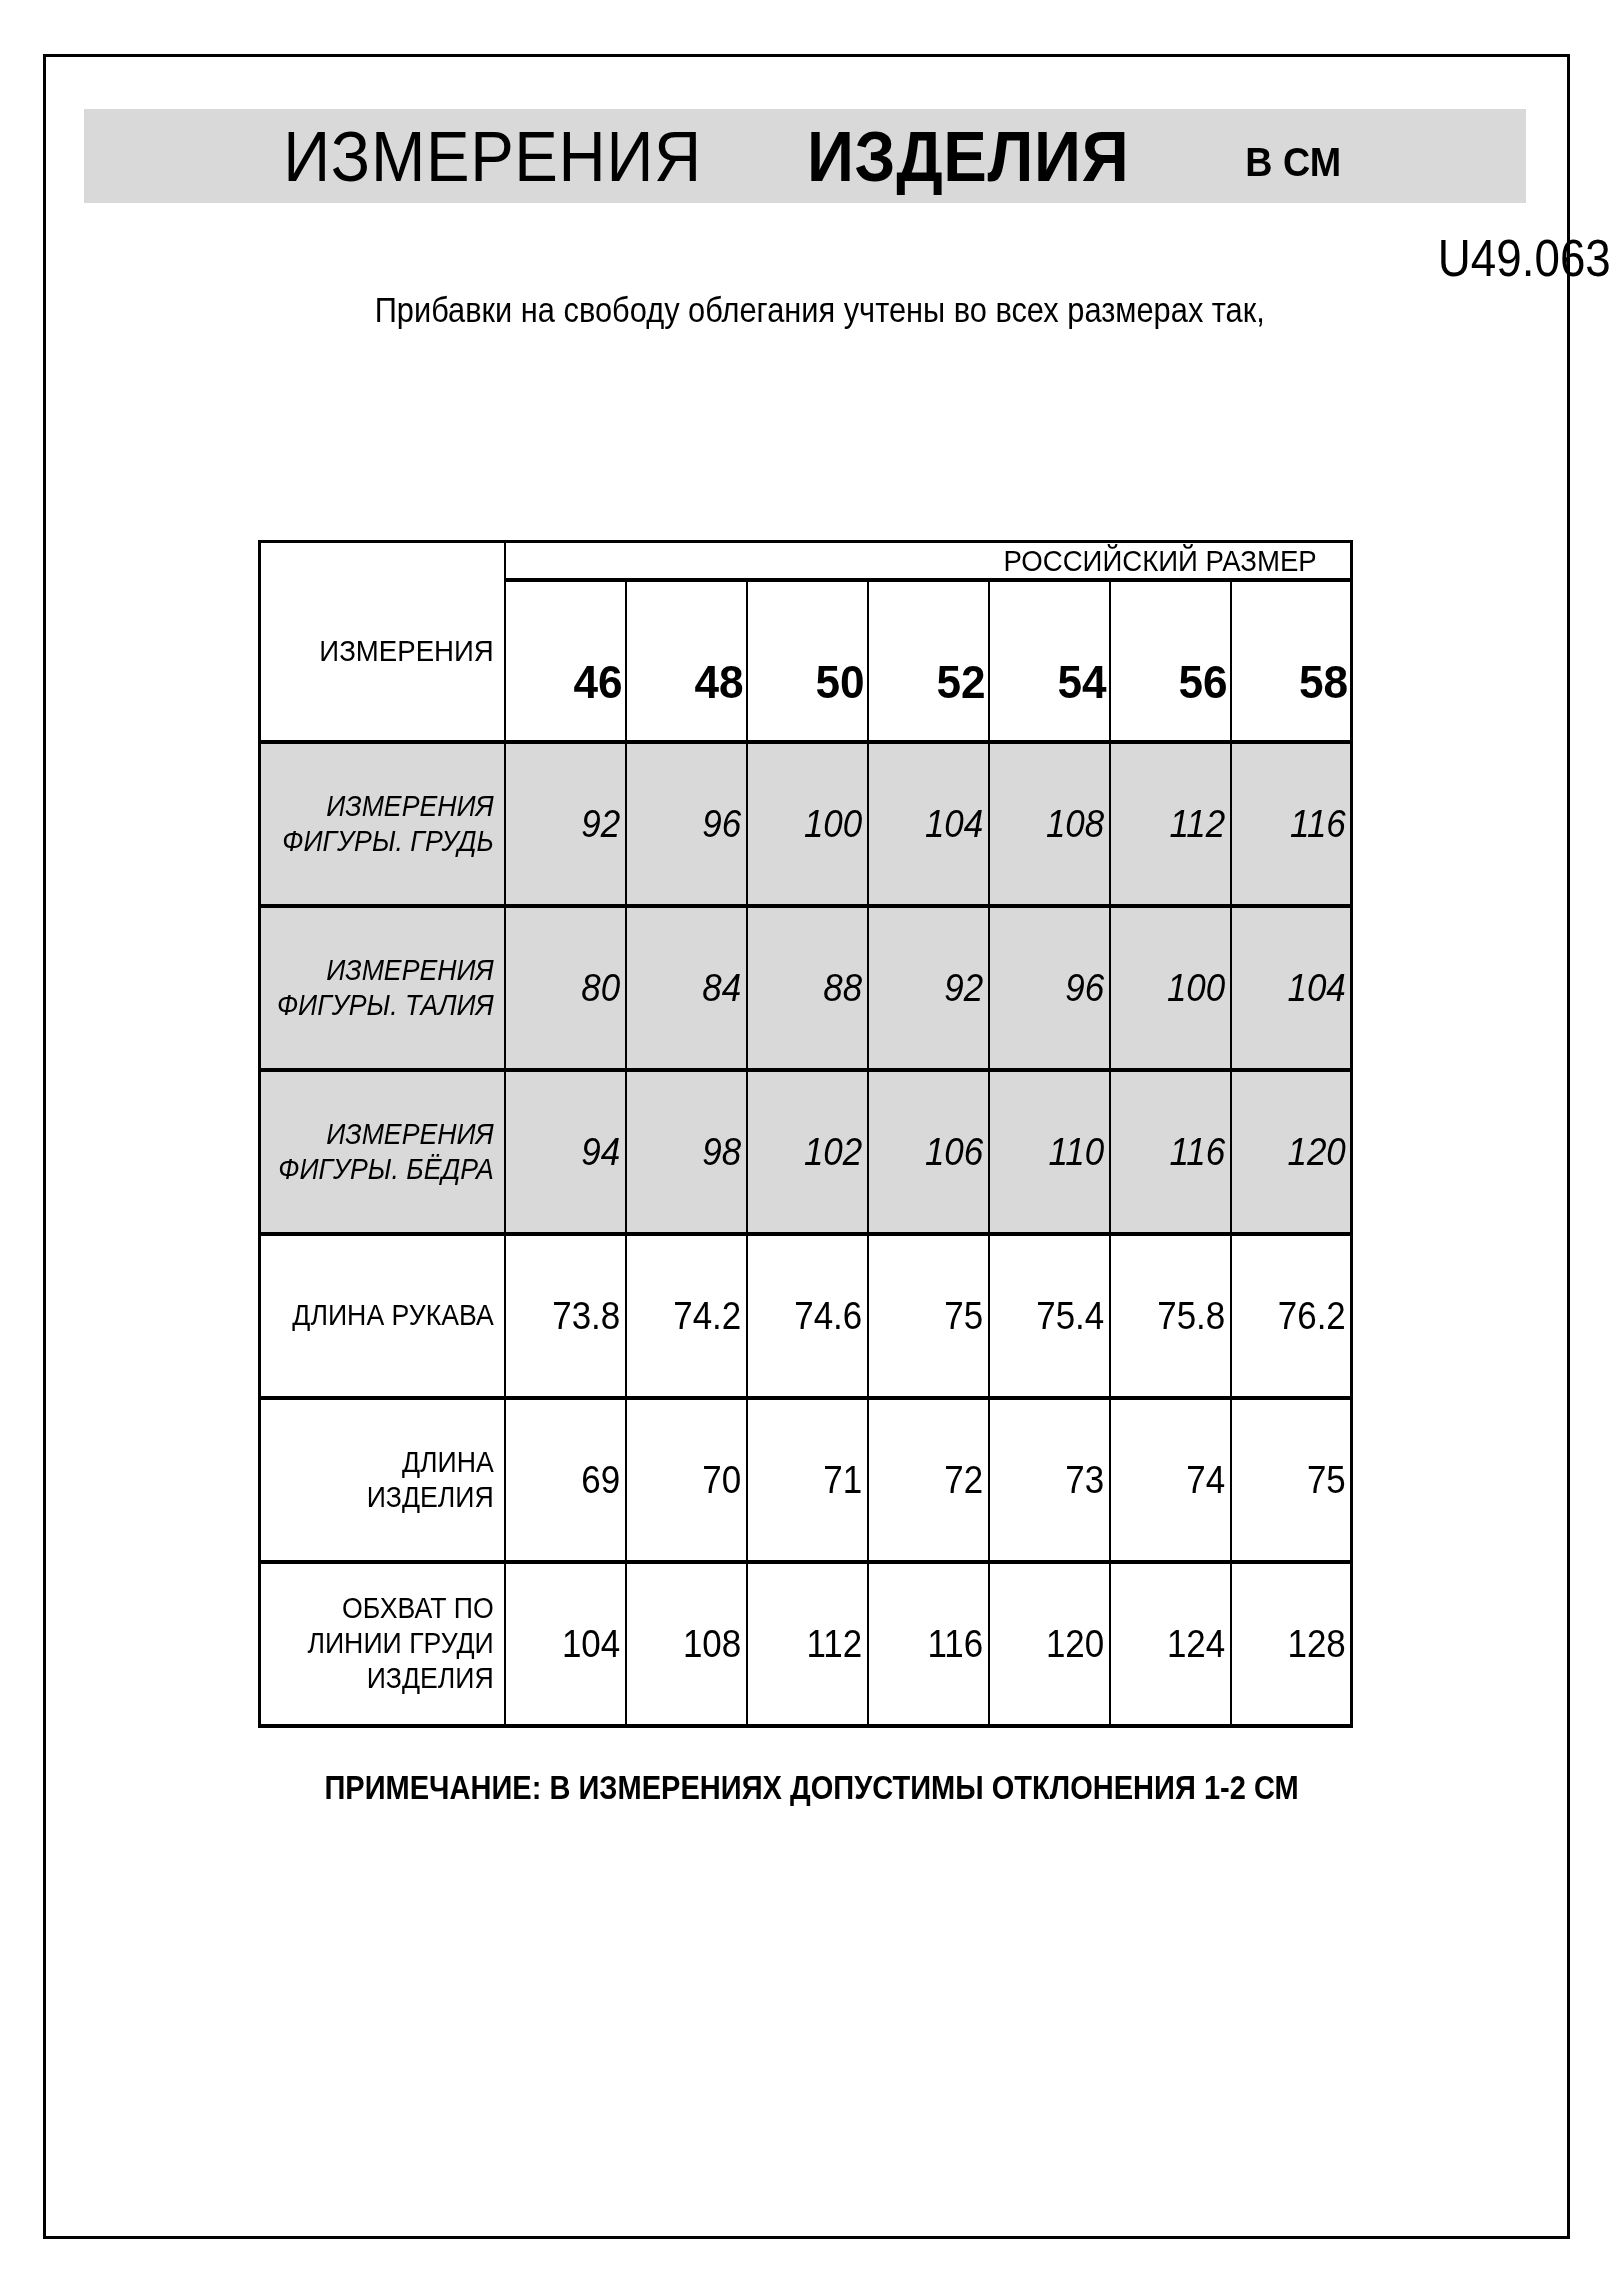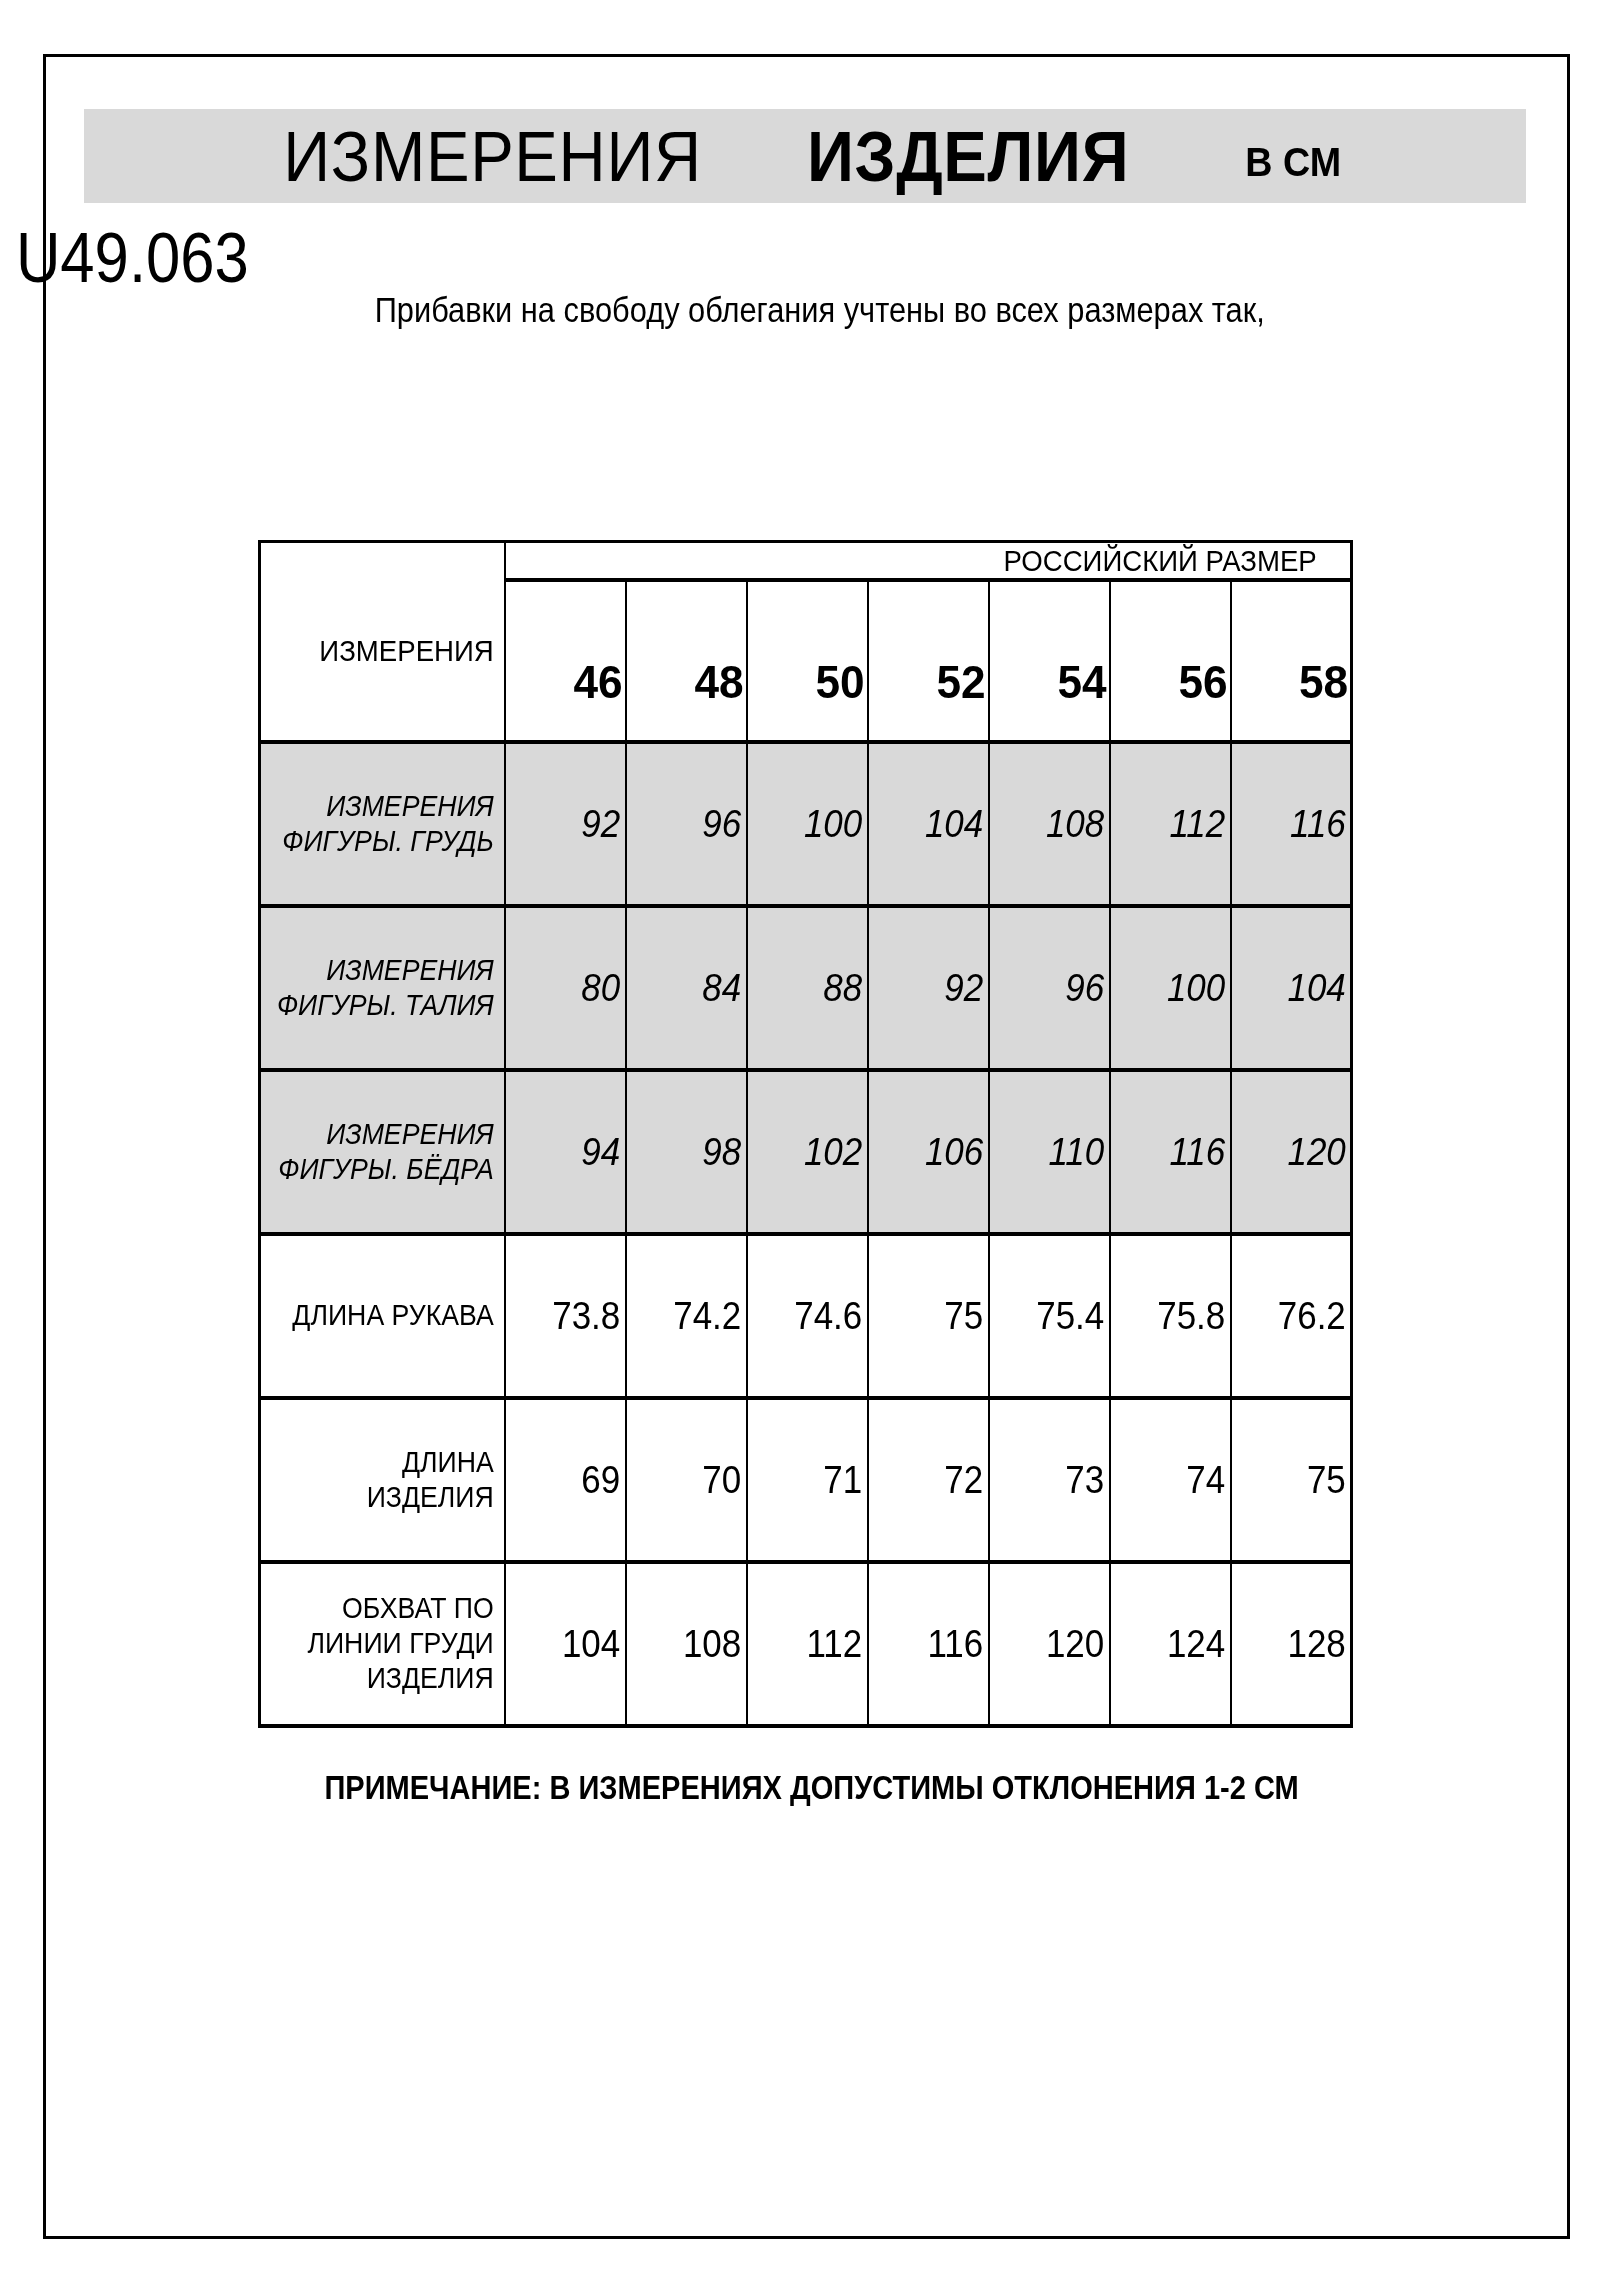--- a/index.html
+++ b/index.html
@@ -29,21 +29,21 @@
     position:absolute;left:84px;top:109px;width:1442px;height:94px;
     background:var(--band-gray);
     display:flex;align-items:center;justify-content:center;
   }
   .title-main{font-size:71px;font-weight:400;letter-spacing:0.7px;}
   .title-sec{font-size:71px;font-weight:700;margin-left:73px;letter-spacing:0.7px;}
   .title-unit{font-size:41px;font-weight:700;margin-left:97px;position:relative;top:6.5px;}
   
   .product-code{
     position:absolute;left:0;top:232px;width:1623px;
-    text-align:left;font-size:70px;line-height:52px;font-weight:400;
+    text-align:right;font-size:52px;line-height:52px;font-weight:400;
   }
   
   .intro{
     position:absolute;left:8px;top:289px;width:1623px;
     text-align:center;font-size:35px;line-height:41px;
   }
   
   table.size-table{
     position:absolute;left:258px;top:540px;width:1095px;
     border-collapse:collapse;table-layout:fixed;

